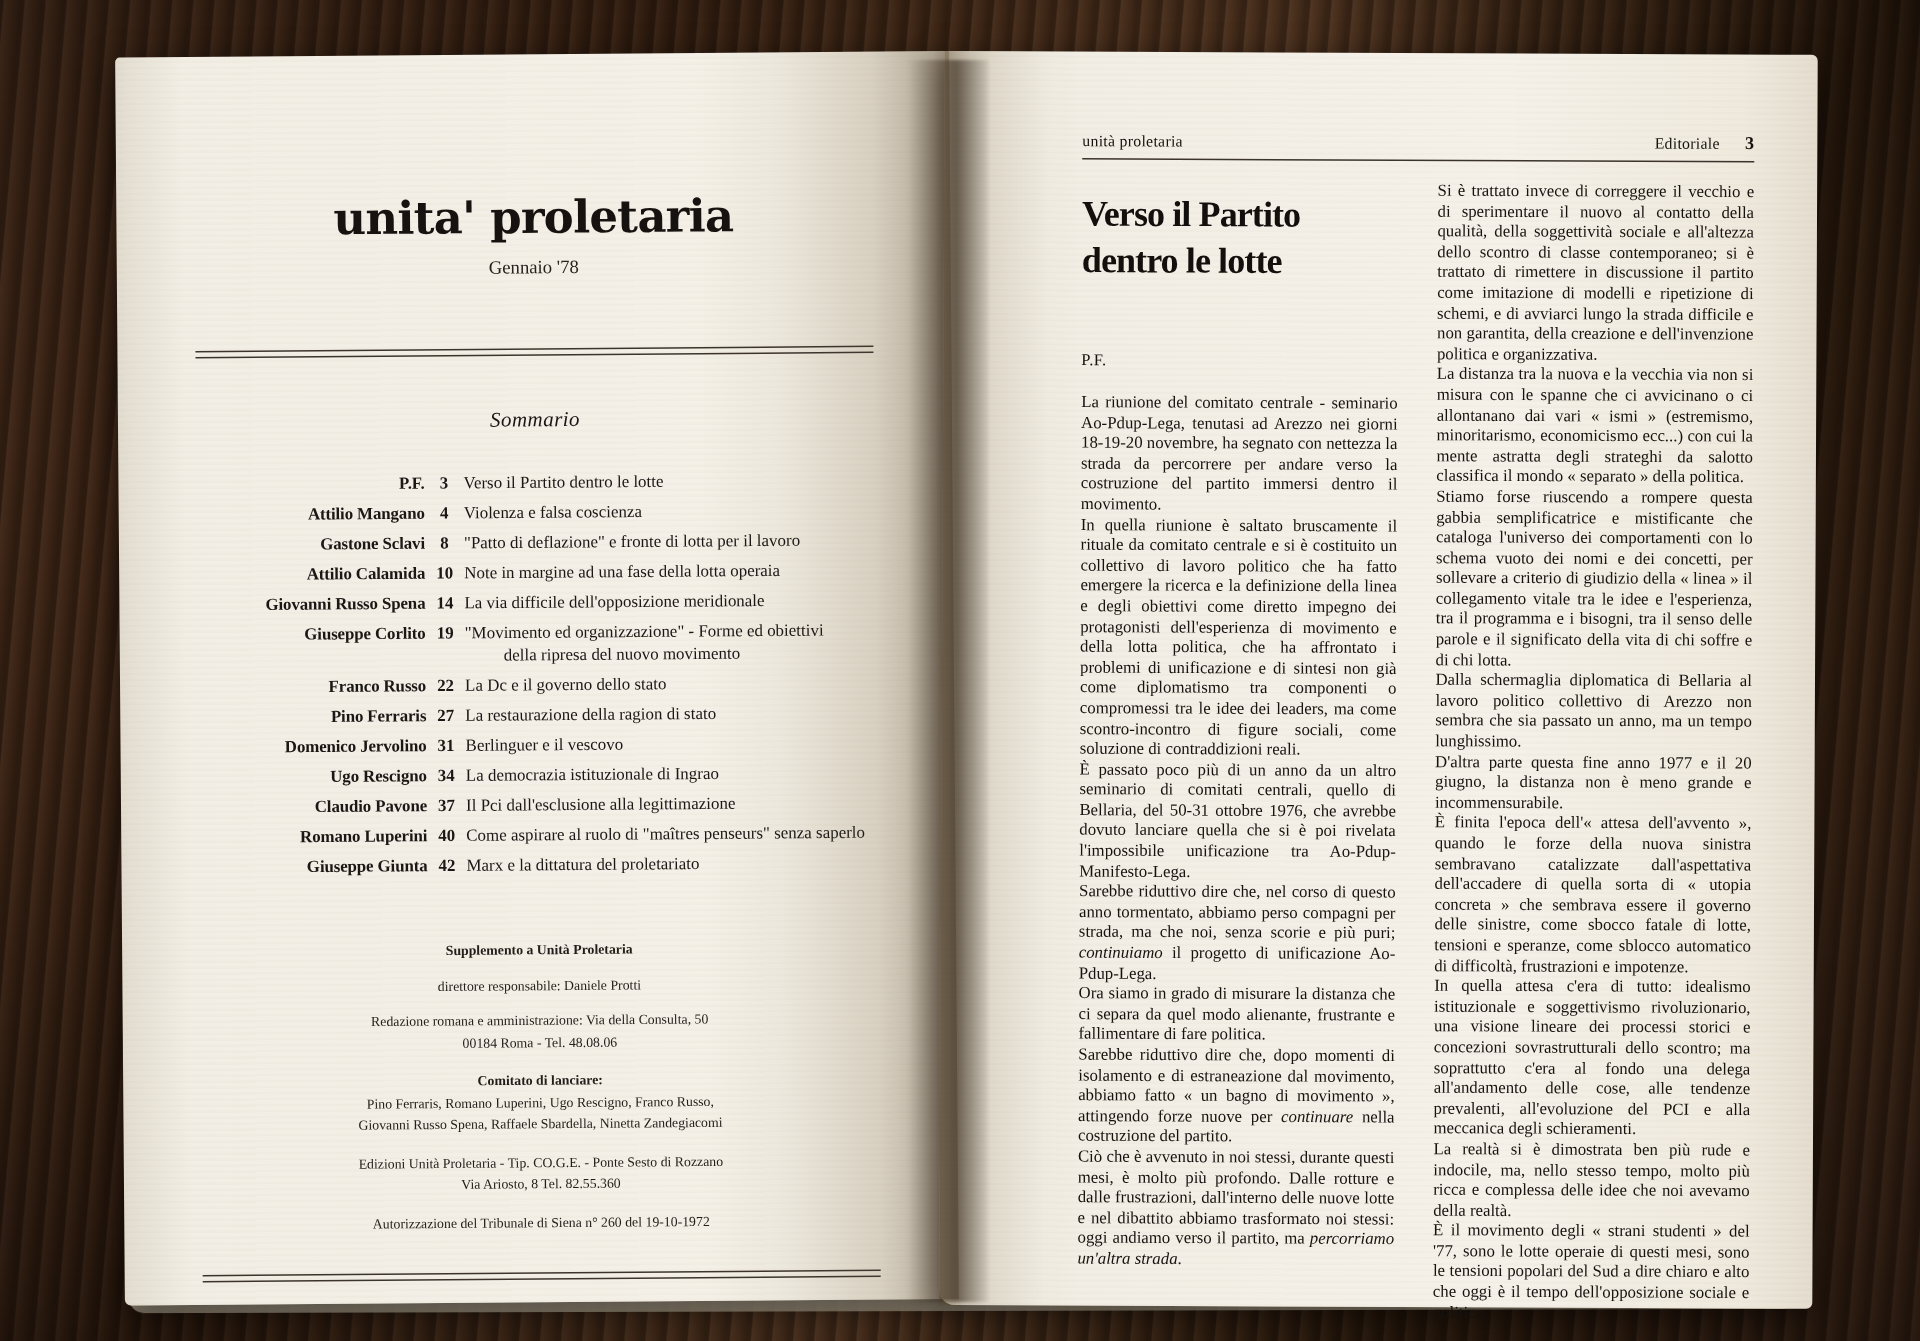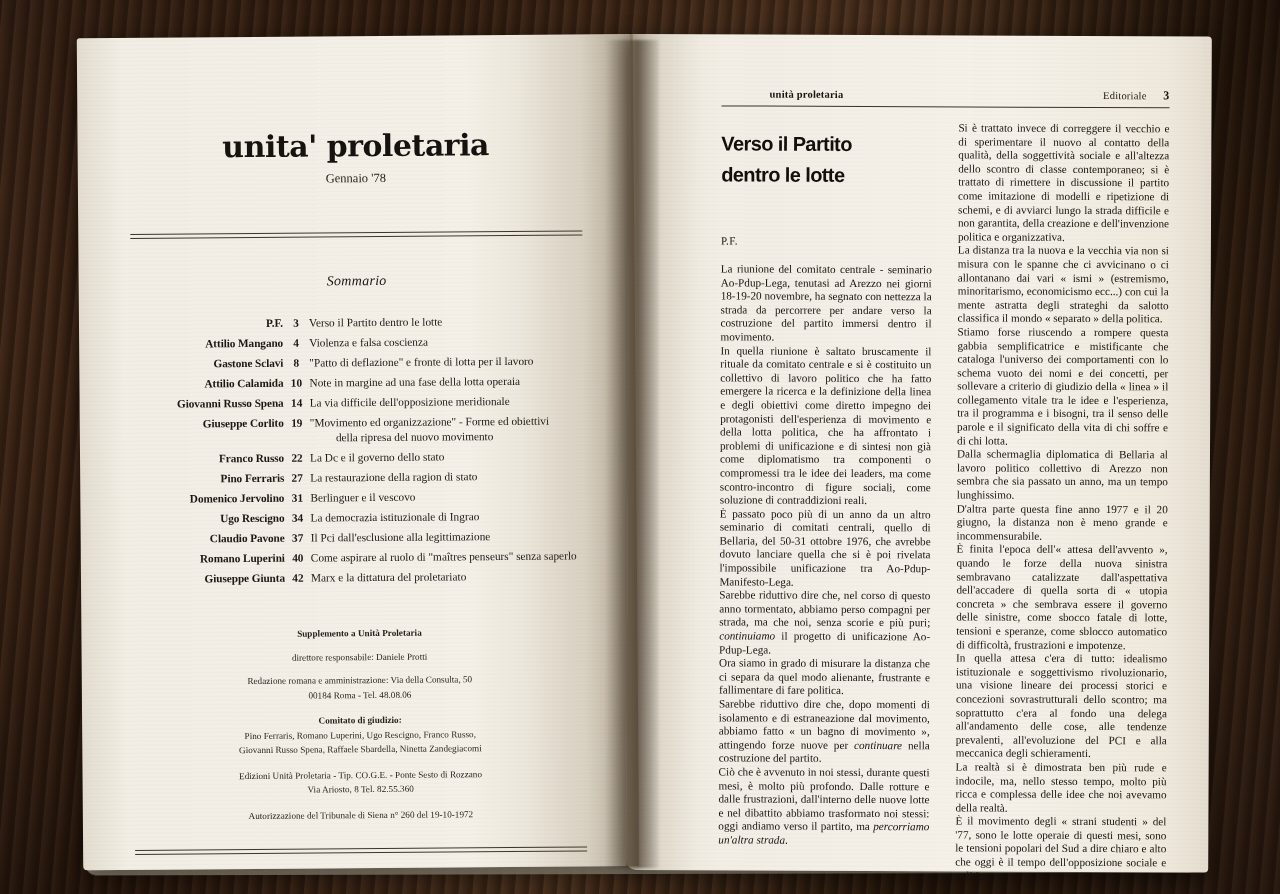--- a/index.html
+++ b/index.html
@@ -189,42 +189,42 @@
     height: 752px;
     color: #16130f;
   }
   .running-head {
     display: flex;
     justify-content: space-between;
     align-items: baseline;
     font-size: 10.5px;
     letter-spacing: .2px;
   }
-  .running-head .left-rh { font-weight: 700; margin-left: 48px; }
+  .running-head .left-rh { font-weight: 400; }
   .running-head .right-rh { font-weight: 400; }
   .running-head .folio { font-weight: 700; margin-left: 14px; font-size: 12px; }
   .rh-rule {
     height: 1px;
     background: #3b332c;
     margin-top: 4px;
     margin-bottom: 14px;
   }
 
   .cols {
     display: flex;
     gap: 26px;
     height: 700px;
   }
   .col {
     width: 211px;
   }
   .headline {
-    font-family: Liberation Sans, sans-serif;
+    font-family: Liberation Serif, serif;
     font-weight: 700;
-    font-size: 20px;
+    font-size: 24px;
     line-height: 31px;
     letter-spacing: -0.6px;
     margin: 8px 0 0 0;
     color: #120f0c;
   }
   .byline {
     font-size: 11px;
     margin-top: 44px;
     margin-bottom: 16px;
     letter-spacing: .3px;
@@ -369,21 +369,21 @@
         </ul>
 
       <div class="colophon">
         <p class="tight"><span class="strong">Supplemento a Unità Proletaria</span></p>
         <p class="tight"><span>direttore responsabile: Daniele Protti</span></p>
         <p>
           <span>Redazione romana e amministrazione: Via della Consulta, 50</span><br>
           <span>00184 Roma - Tel. 48.08.06</span>
         </p>
         <p>
-          <span class="strong">Comitato di giudizio:</span><br>
+          <span class="strong">Comitato di lanciare:</span><br>
           <span>Pino Ferraris, Romano Luperini, Ugo Rescigno, Franco Russo,</span><br>
           <span>Giovanni Russo Spena, Raffaele Sbardella, Ninetta Zandegiacomi</span>
         </p>
         <p>
           <span>Edizioni Unità Proletaria - Tip. CO.G.E. - Ponte Sesto di Rozzano</span><br>
           <span>Via Ariosto, 8 Tel. 82.55.360</span>
         </p>
         <p>
           <span>Autorizzazione del Tribunale di Siena n° 260 del 19-10-1972</span>
         </p>

